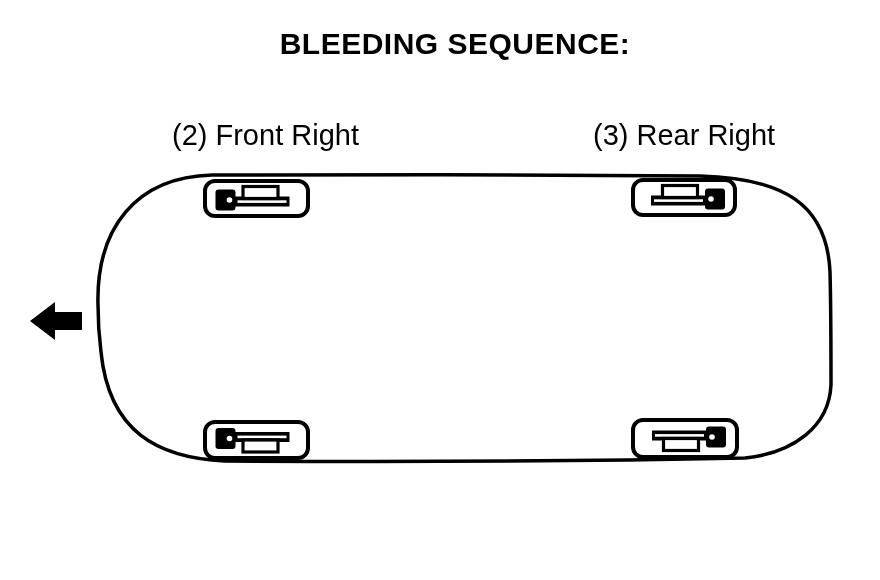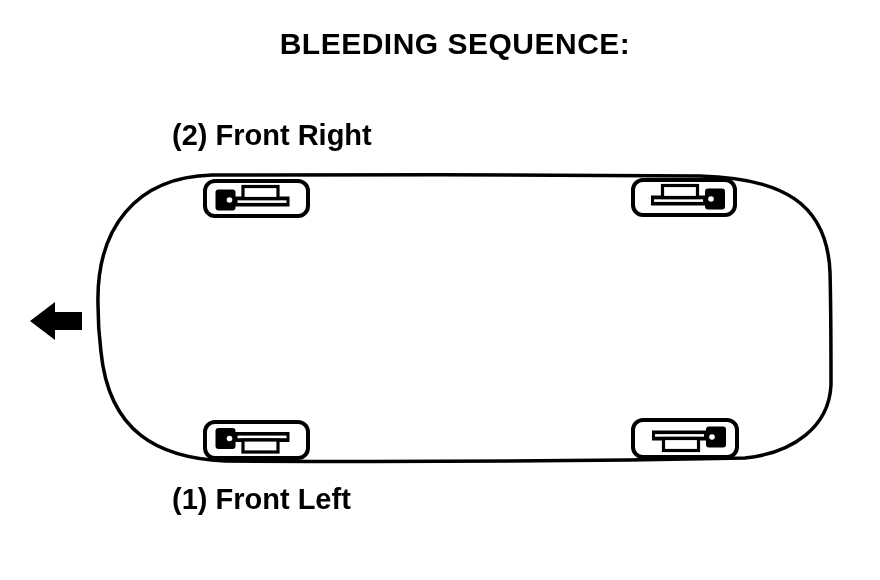--- a/index.html
+++ b/index.html
@@ -29,39 +29,39 @@
     text-align: center;
     transform: translateX(15px);
     font-size: 30px;
     font-weight: bold;
     letter-spacing: 0.5px;
     white-space: nowrap;
   }
   .wheel-label {
     position: absolute;
     font-size: 29px;
-    font-weight: 700;
+    font-weight: 400;
     white-space: nowrap;
   }
   .label-front-right { left: 172px; top: 119px; }
   .label-rear-right  { left: 593px; top: 119px; }
   .label-front-left  { left: 172px; top: 483px; }
   .label-rear-left   { left: 593px; top: 483px; }
 </style>
 </head>
 <body>
 
 <div class="page">
 
   <div class="title">BLEEDING SEQUENCE:</div>
 
   <div class="wheel-label label-front-right">(2) Front Right</div>
 
+  <div class="wheel-label label-rear-right">(3) Rear Right</div>
 
-  <div class="wheel-label label-front-left">(1) Front Left</div>
 
 
   <svg class="diagram-svg" width="880" height="580" viewBox="0 0 880 580">
 
     <defs>
 
       <g id="caliper">
         <rect x="-23" y="-2" width="56" height="10" fill="#000000"></rect>
         <rect x="-19" y="1.8" width="49" height="2.6" fill="#ffffff"></rect>
         <rect x="-13.5" y="-12" width="35" height="12" fill="#ffffff" stroke="#000000" stroke-width="3.2"></rect>

